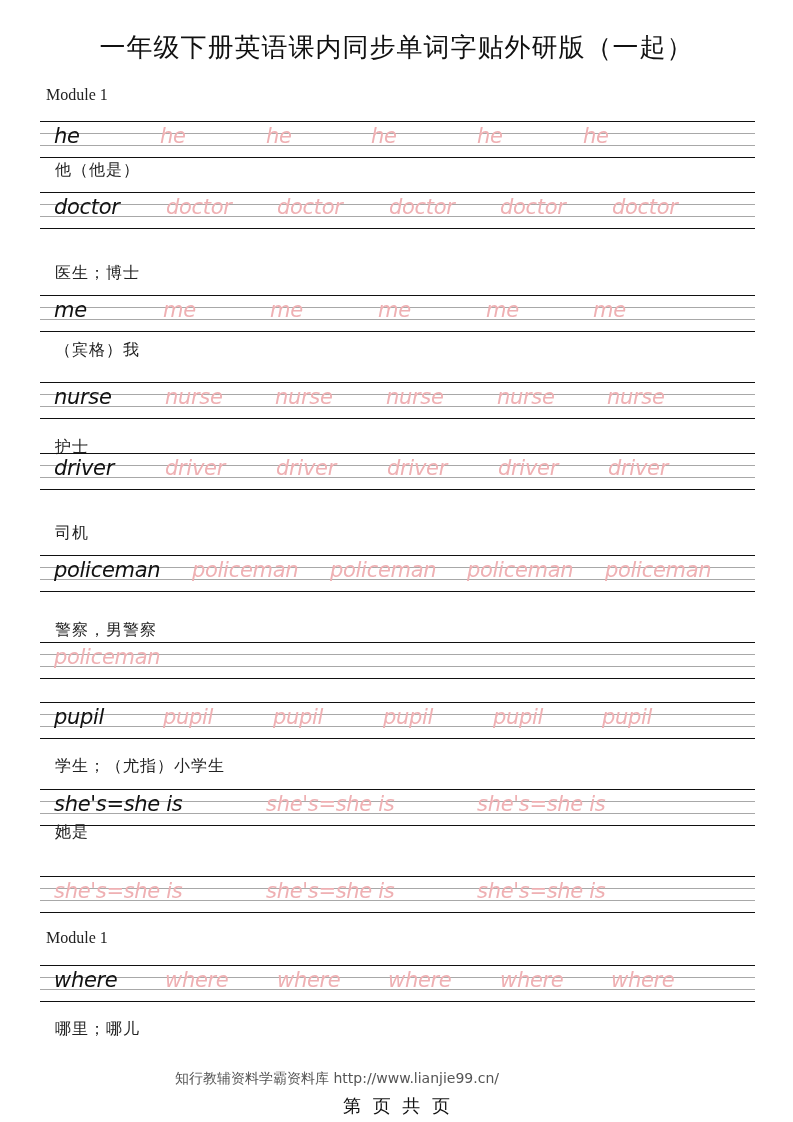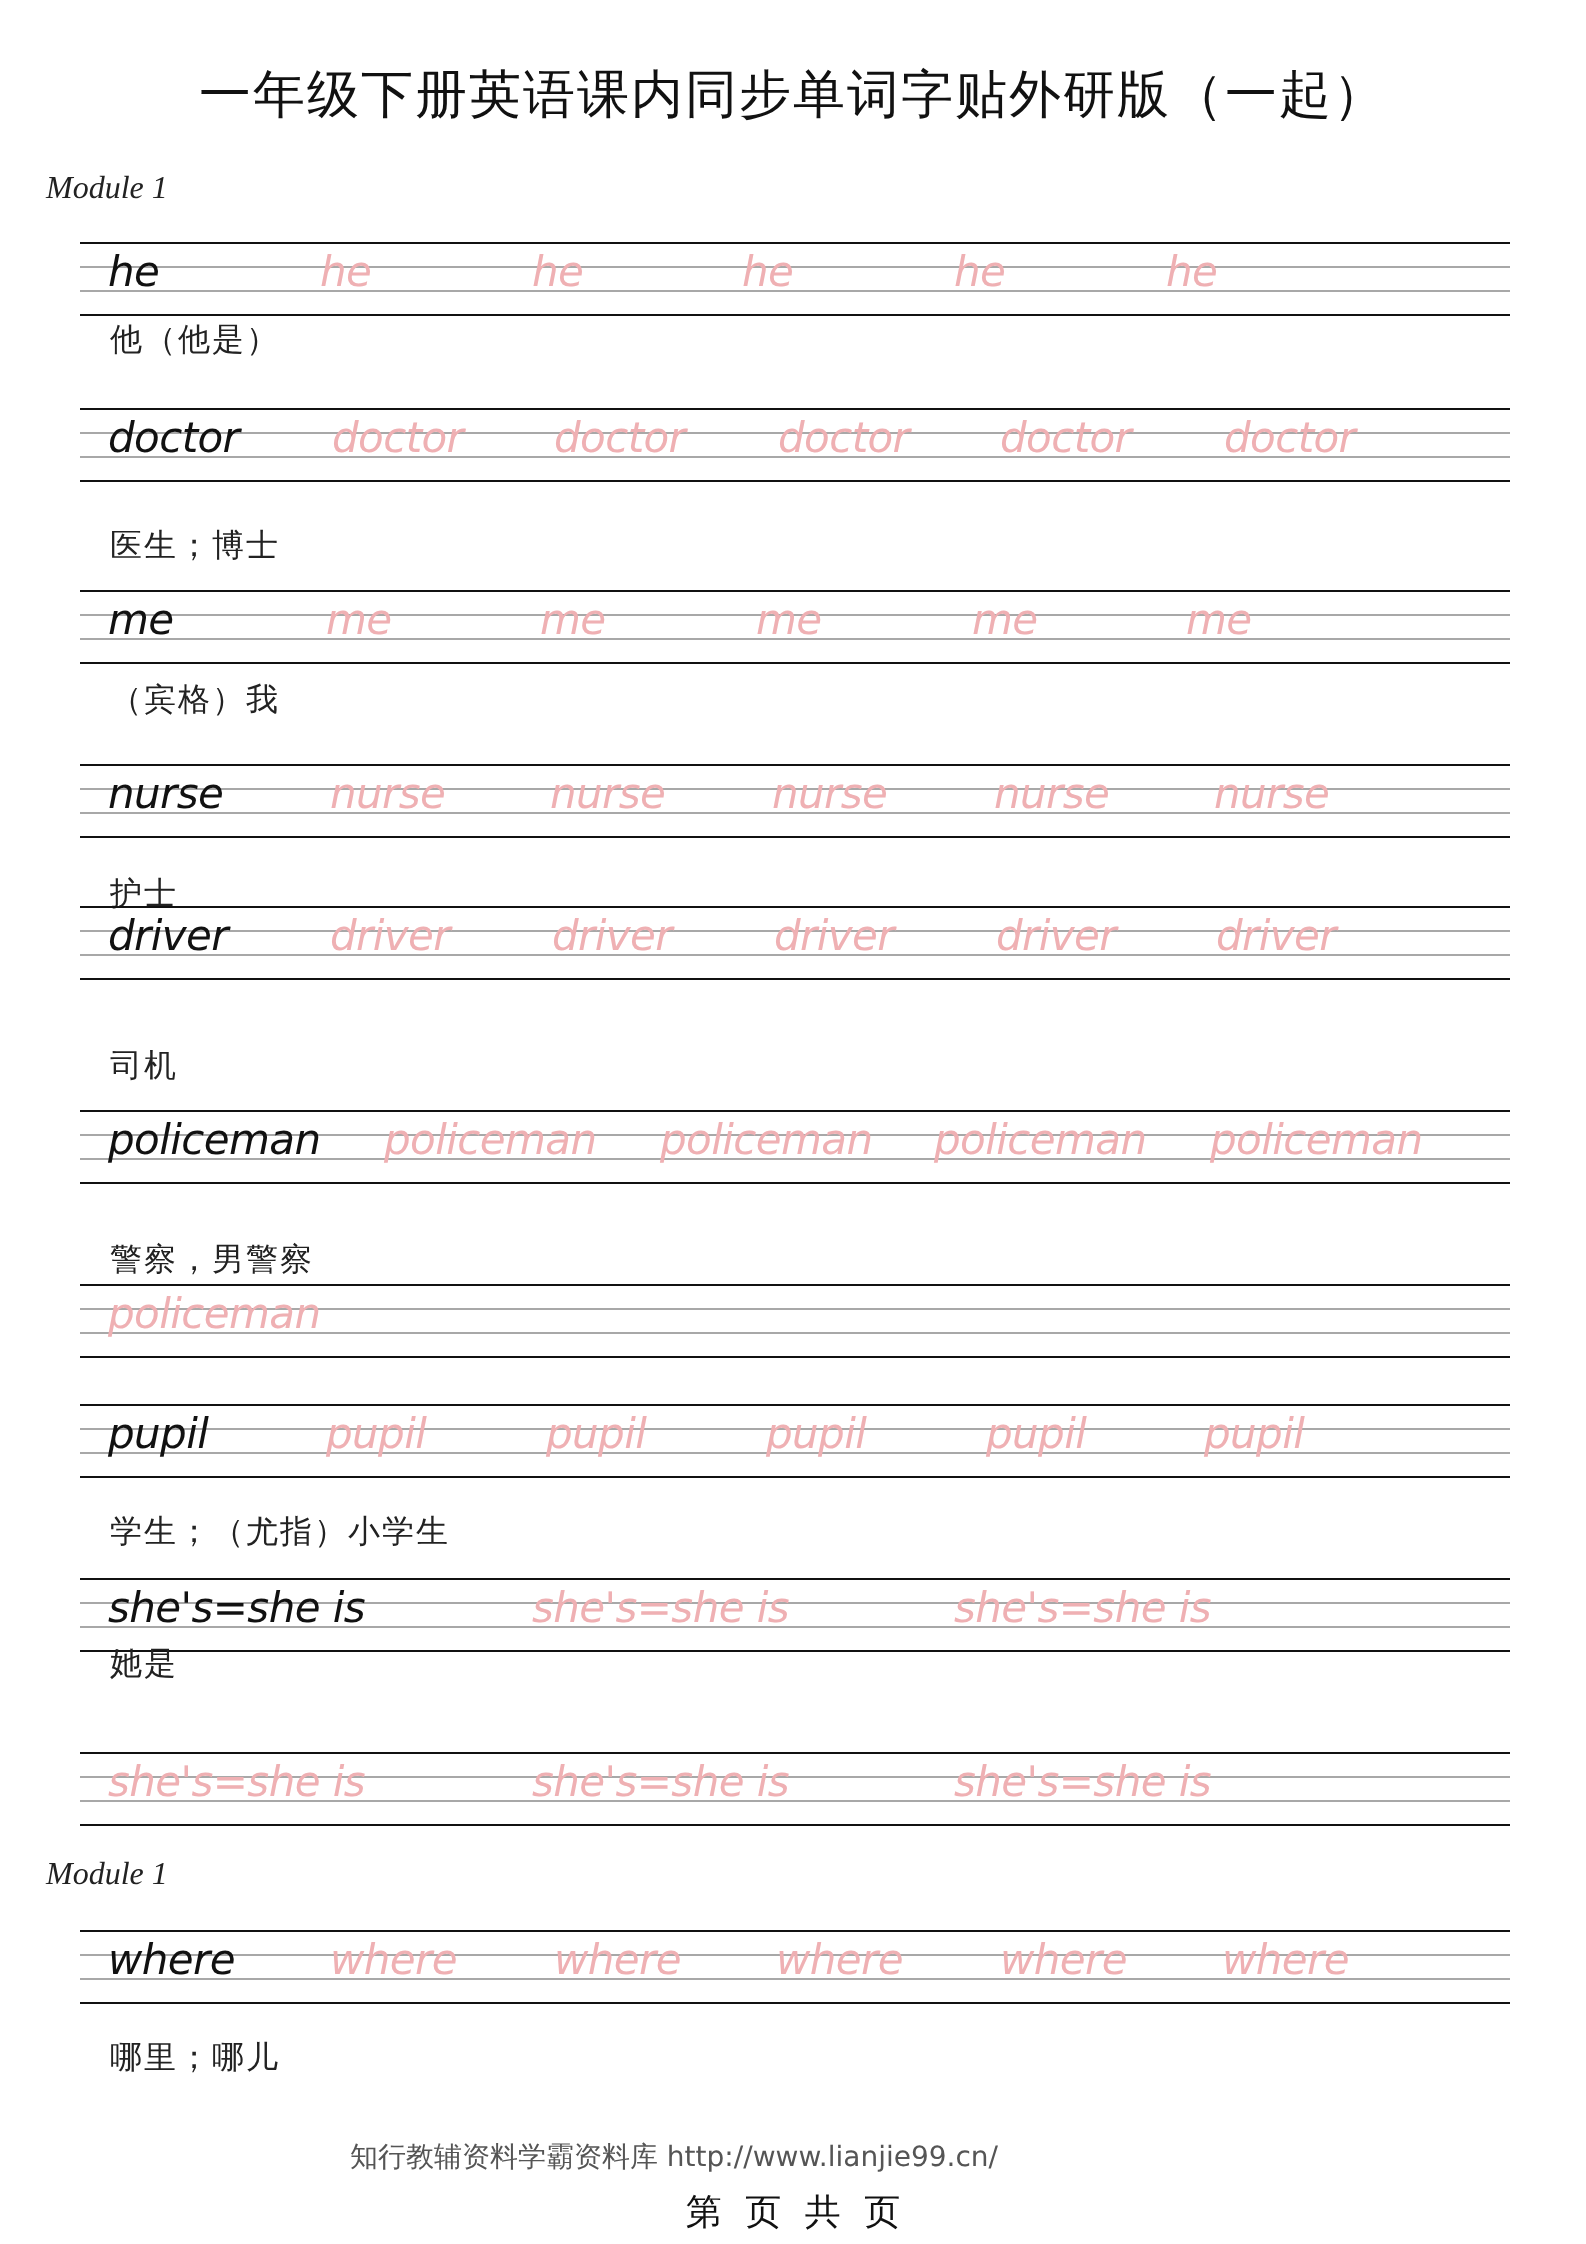--- a/index.html
+++ b/index.html
@@ -3,22 +3,22 @@
 <meta charset="utf-8">
 <style>
   * { margin: 0; padding: 0; box-sizing: border-box; }
   html, body { width: 793px; height: 1122px; background: #ffffff; overflow: hidden; }
   body { position: relative; font-family: "DejaVu Sans", sans-serif; color: #111; }
   .title {
     position: absolute; left: 0; top: 30px; width: 793px; text-align: center;
     font-family: "DejaVu Sans", sans-serif; font-size: 26px; letter-spacing: 1px; color: #111;
   }
   .module {
-    position: absolute; left: 23px;
-    font-family: "Liberation Serif", serif; font-size: 16px; color: #222; font-style: italic;
+    position: absolute; left: 46px;
+    font-family: "Liberation Serif", serif; font-size: 16px; color: #222;
   }
   .row { position: absolute; left: 40px; width: 715px; height: 37px; }
   .row .ln { position: absolute; left: 0; width: 100%; }
   .row .l-top { top: 0; border-top: 1.3px solid #111; }
   .row .l-m1 { top: 12px; border-top: 1px solid #a8a8a8; }
   .row .l-m2 { top: 24px; border-top: 1px solid #a8a8a8; }
   .row .l-bot { top: 36px; border-top: 1.3px solid #111; }
   .row .w {
     position: absolute; top: 3px; font-style: italic;
     font-family: "DejaVu Sans", sans-serif; font-size: 21px; line-height: 24px;
@@ -53,21 +53,21 @@
   <div class="ln l-bot"></div>
   <span class="w main">he</span>
   <span class="w trace" style="left:120px">he</span>
   <span class="w trace" style="left:226px">he</span>
   <span class="w trace" style="left:331px">he</span>
   <span class="w trace" style="left:437px">he</span>
   <span class="w trace" style="left:543px">he</span>
 </div>
 <div class="meaning" style="top:160px">他（他是）</div>
 
-<div class="row" style="top:204px">
+<div class="row" style="top:192px">
   <div class="ln l-top"></div>
   <div class="ln l-m1"></div>
   <div class="ln l-m2"></div>
   <div class="ln l-bot"></div>
   <span class="w main">doctor</span>
   <span class="w trace" style="left:126px">doctor</span>
   <span class="w trace" style="left:237px">doctor</span>
   <span class="w trace" style="left:349px">doctor</span>
   <span class="w trace" style="left:460px">doctor</span>
   <span class="w trace" style="left:572px">doctor</span>

